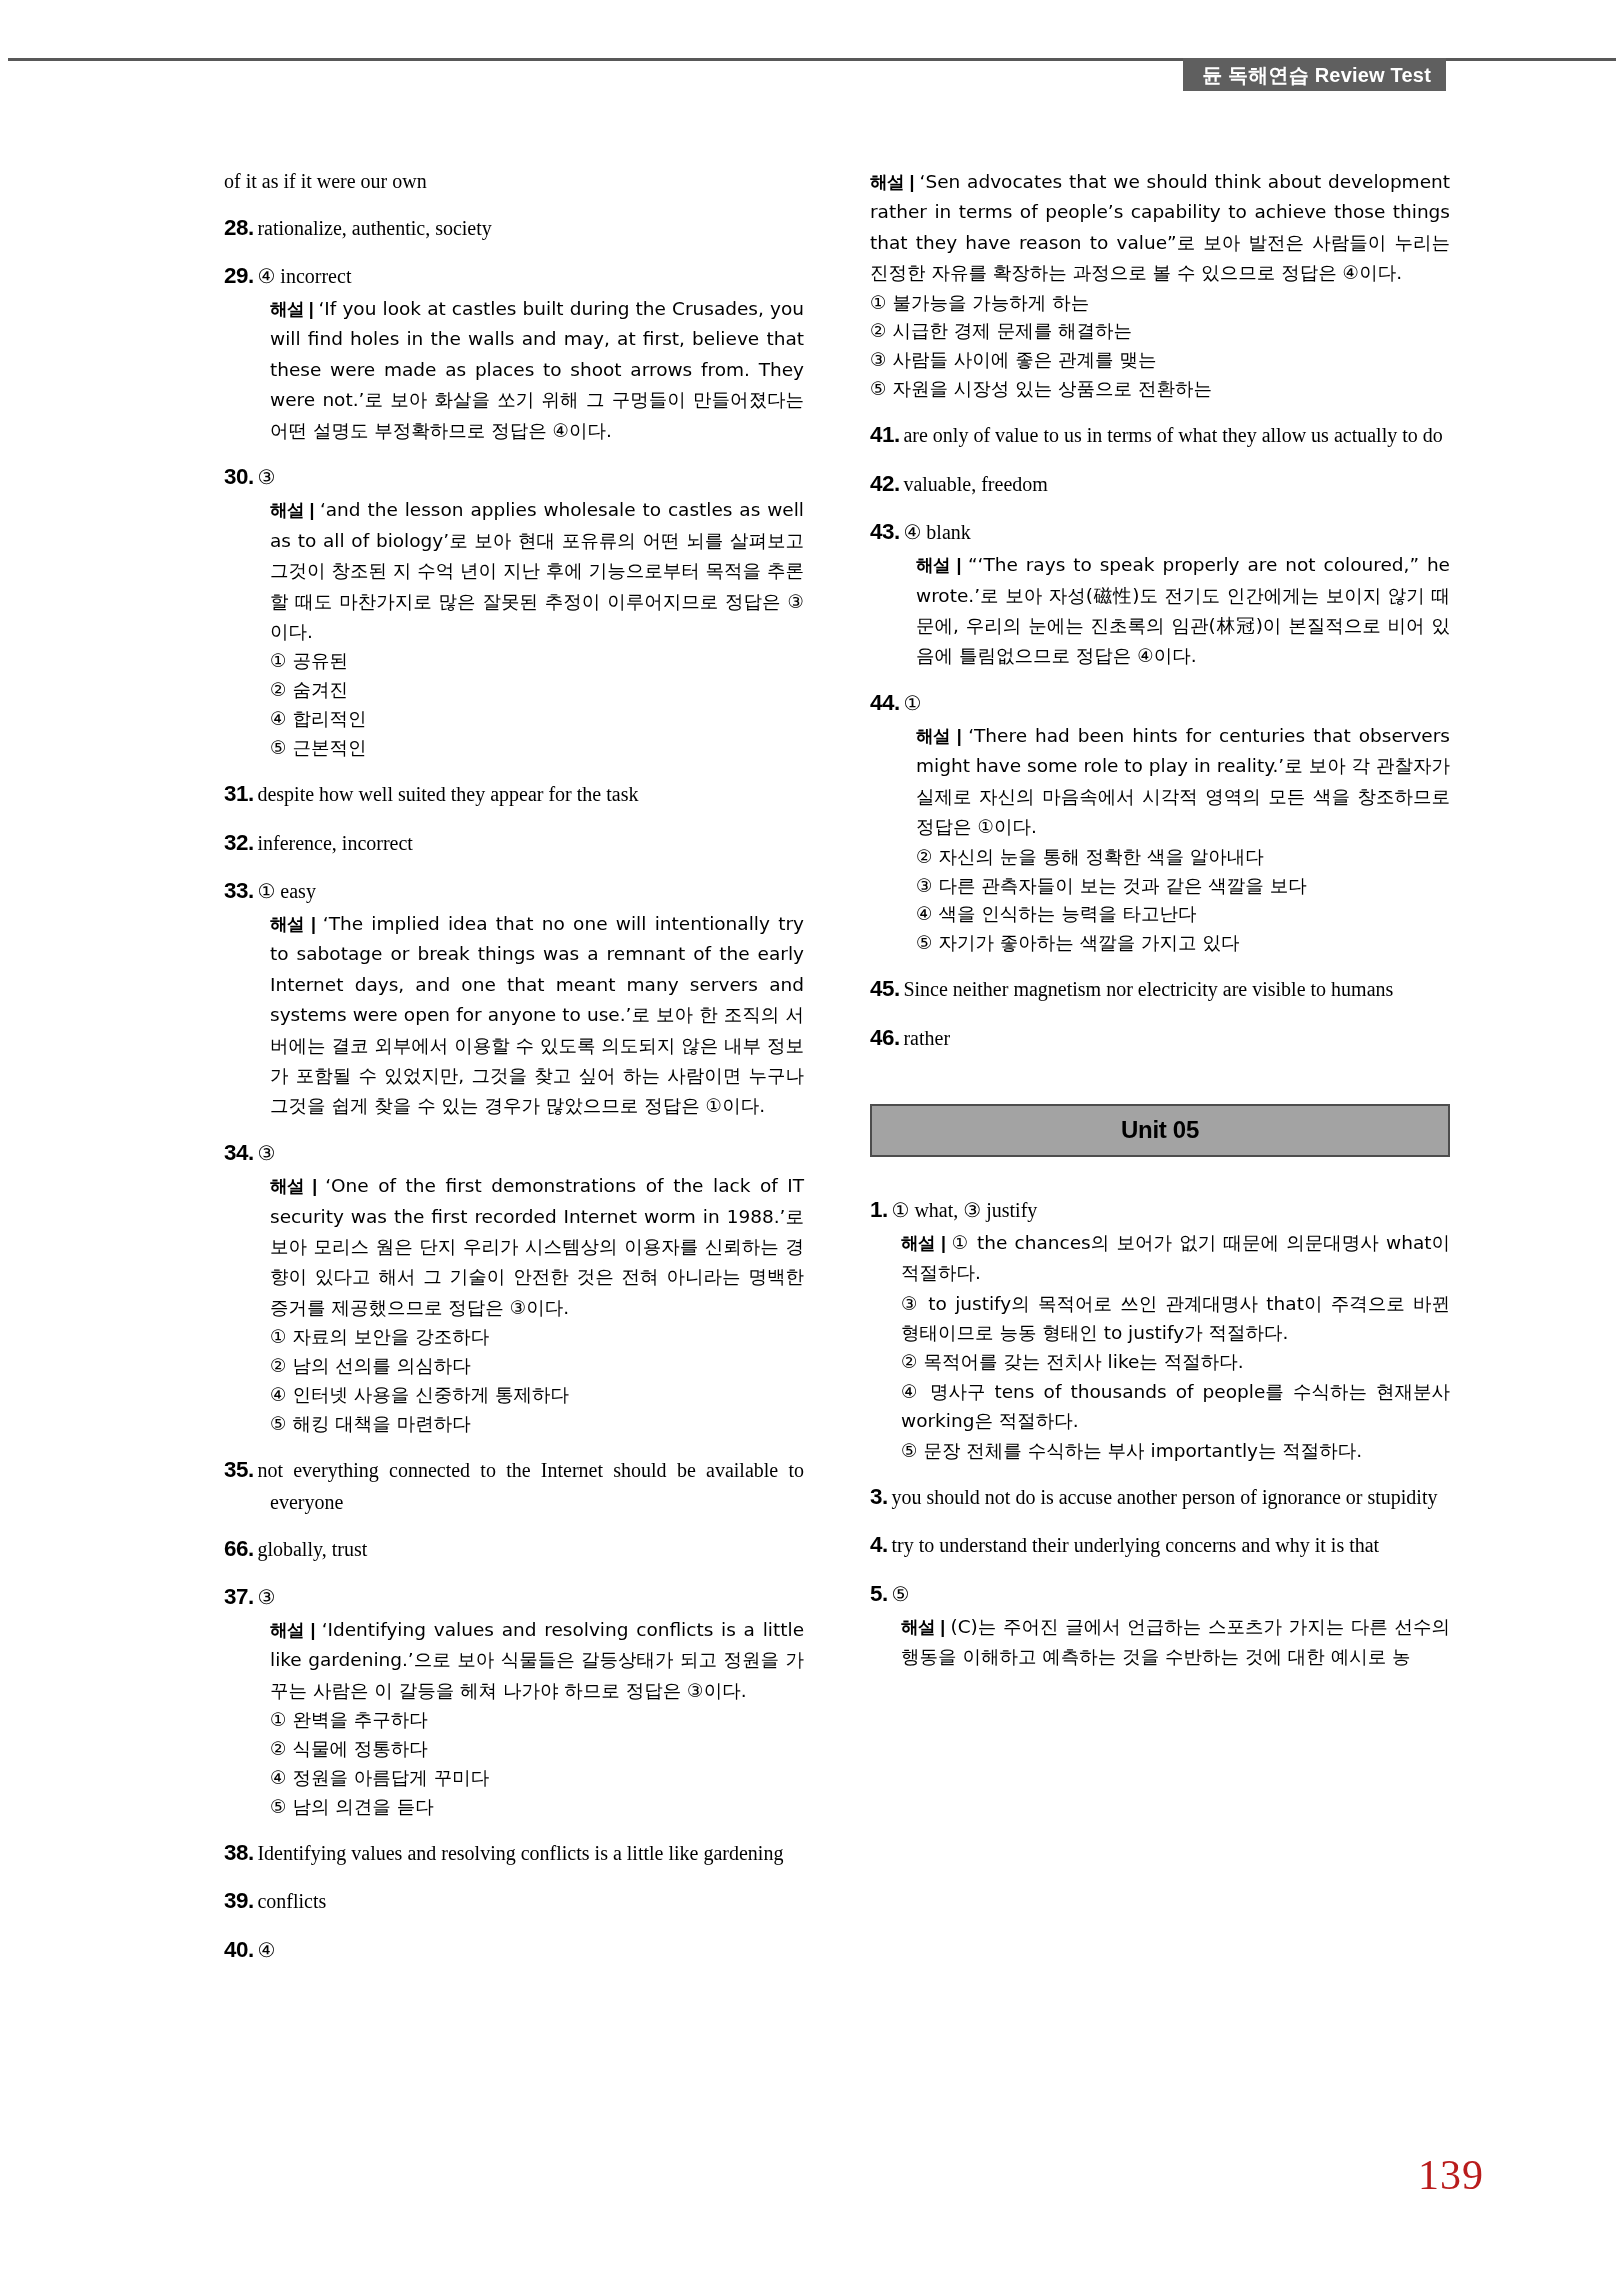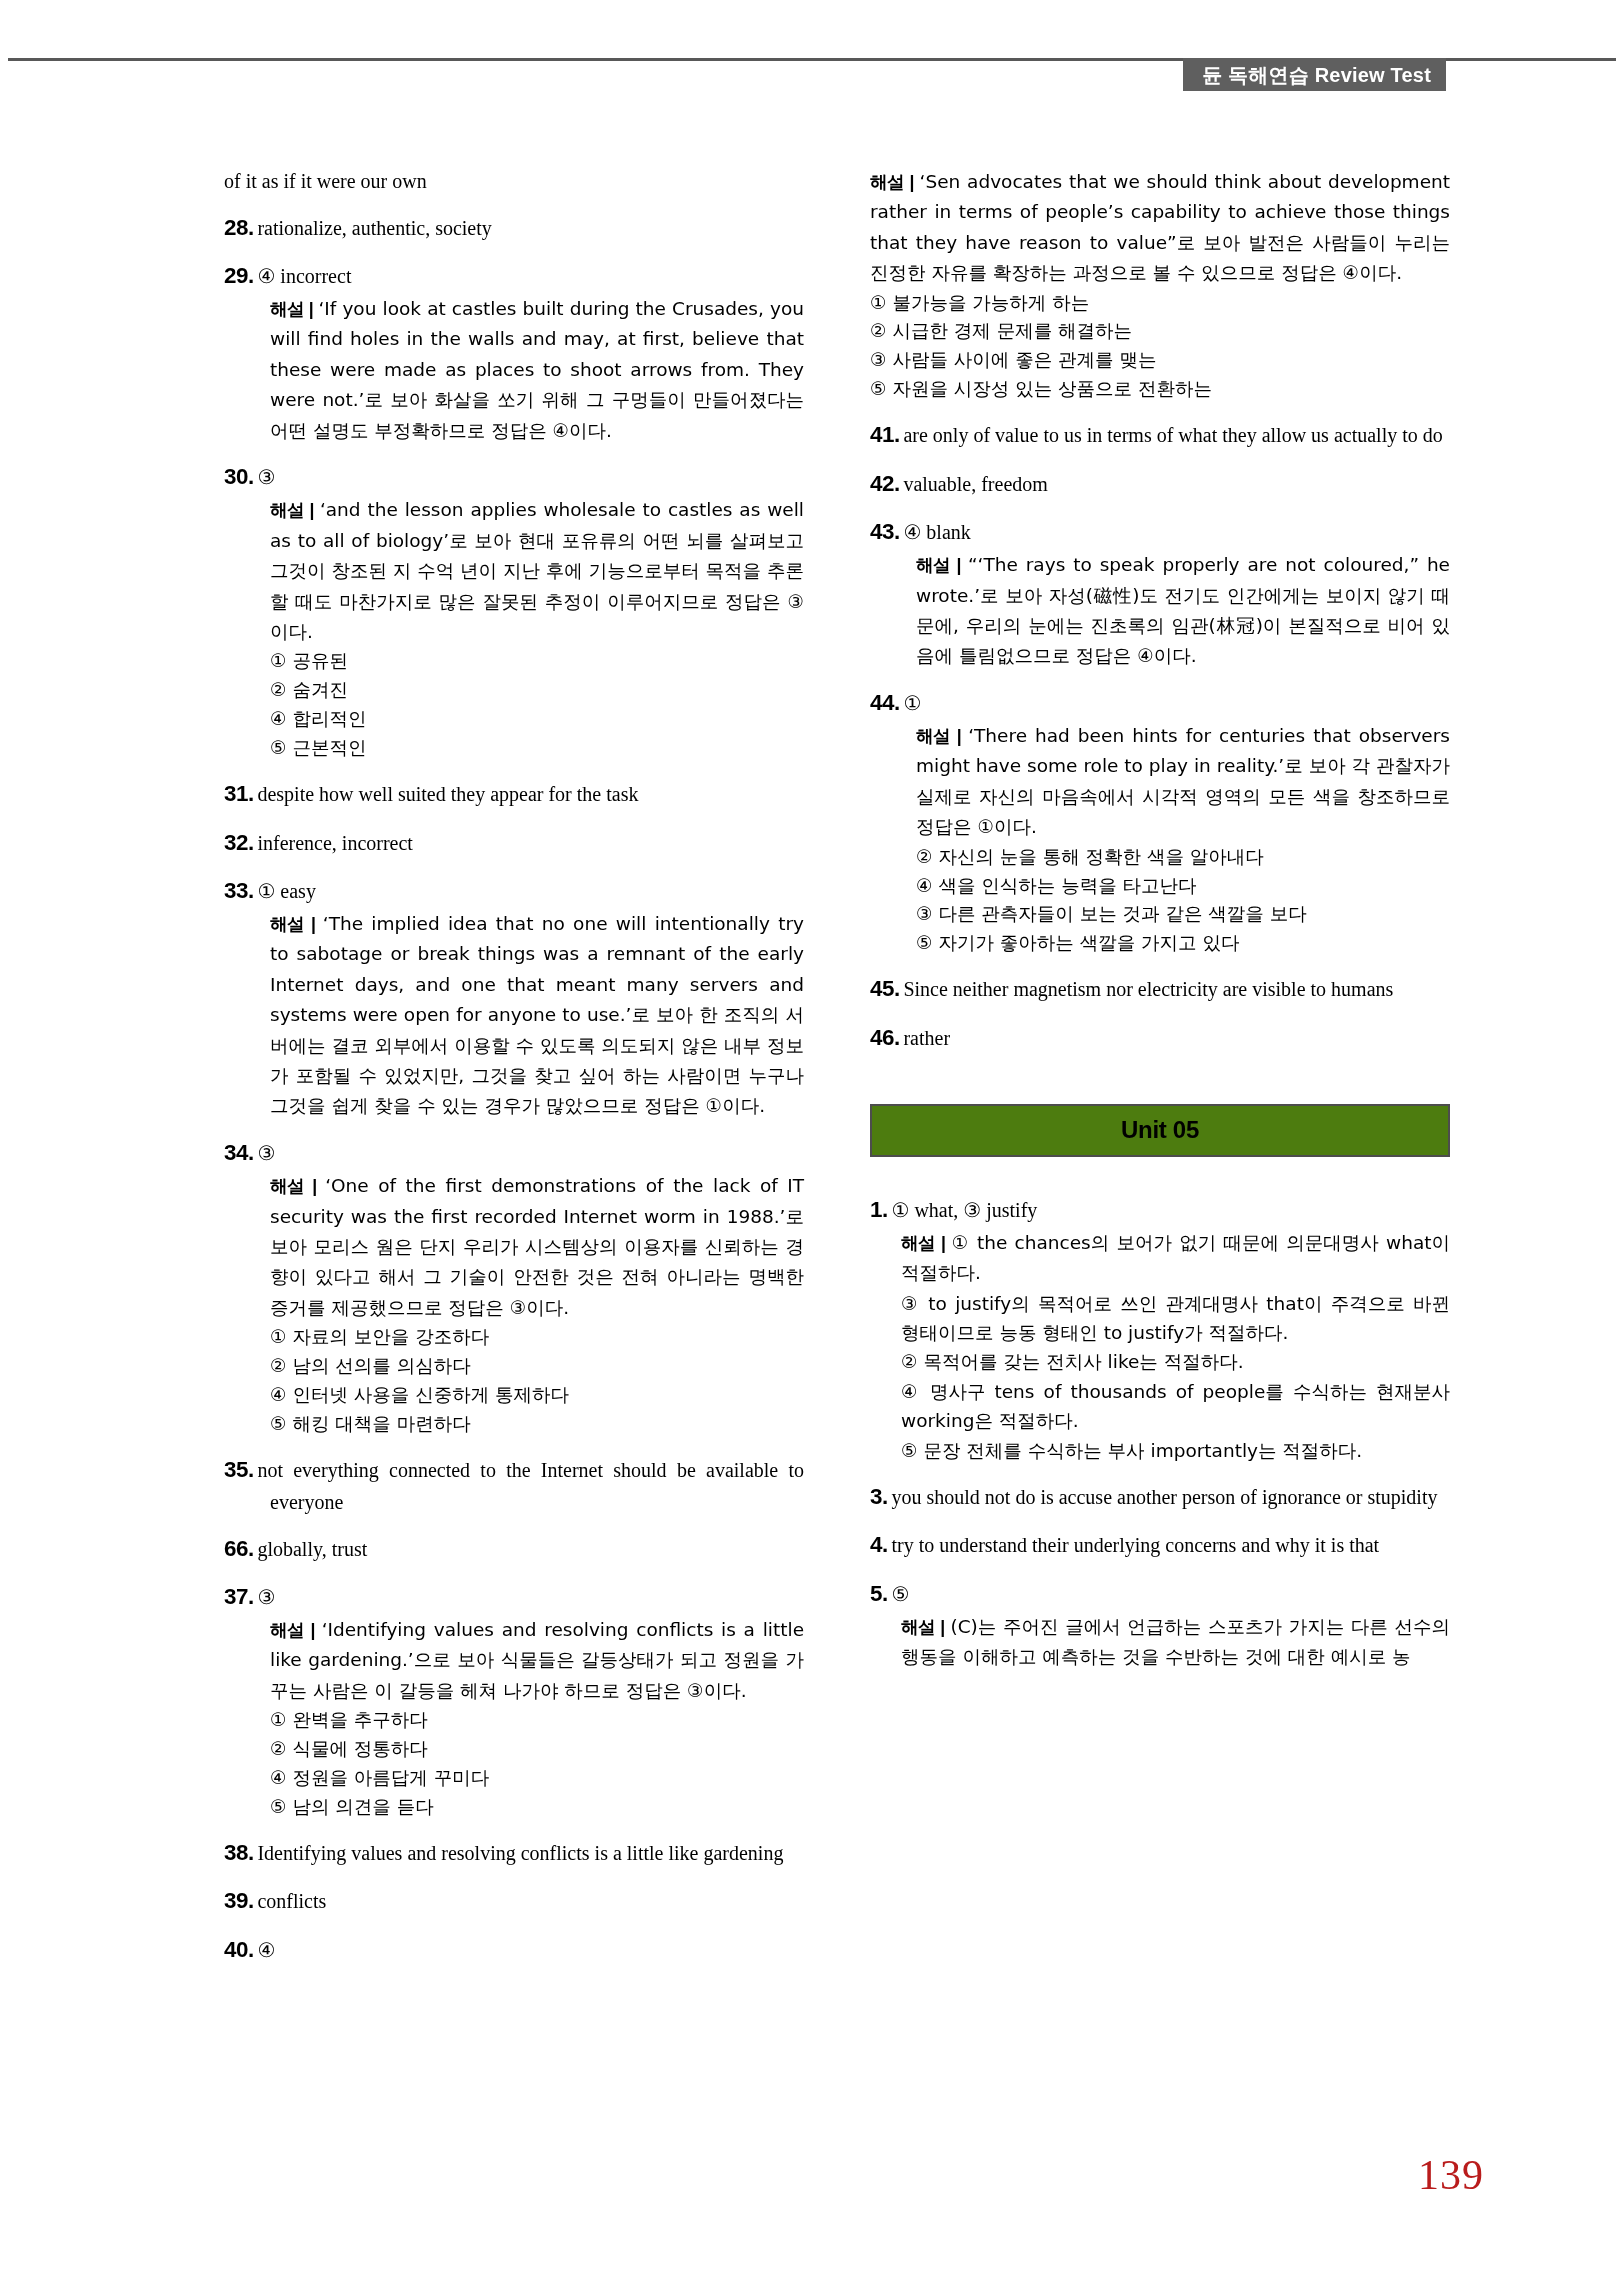--- a/index.html
+++ b/index.html
@@ -146,21 +146,21 @@
   }
 
   
   .unit-banner {
     margin: 49px 0 36px 0;
     border: 2.9px solid #4d4d4d;
     height: 49px;
     display: flex;
     align-items: center;
     justify-content: center;
-    background: #4d7c0f;
+    background: #a3a3a3;
   }
   .unit-banner-label {
     font-family: "Liberation Sans", "DejaVu Sans", sans-serif;
     font-weight: bold;
     font-size: 24px;
     letter-spacing: -0.3px;
   }
 
   
   .page-number {
@@ -341,22 +341,22 @@
 
     <div class="entry">
       <div class="entry-head">
         <span class="qnum">44.</span><span>①</span>
       </div>
       <div class="expl">
         <span class="expl-tag">해설 |</span>
         <span class="expl-body kr">‘There had been hints for centuries that observers might have some role to play in reality.’로 보아 각 관찰자가 실제로 자신의 마음속에서 시각적 영역의 모든 색을 창조하므로 정답은 ①이다.</span>
       </div>
       <div class="opt kr">② 자신의 눈을 통해 정확한 색을 알아내다</div>
+      <div class="opt kr">③ 다른 관측자들이 보는 것과 같은 색깔을 보다</div>
       <div class="opt kr">④ 색을 인식하는 능력을 타고난다</div>
-      <div class="opt kr">③ 다른 관측자들이 보는 것과 같은 색깔을 보다</div>
       <div class="opt kr">⑤ 자기가 좋아하는 색깔을 가지고 있다</div>
     </div>
 
     <div class="entry">
       <div class="entry-head">
         <span class="qnum">45.</span><span>Since neither magnetism nor electricity are visible to humans</span>
       </div>
     </div>
 
     <div class="entry">

